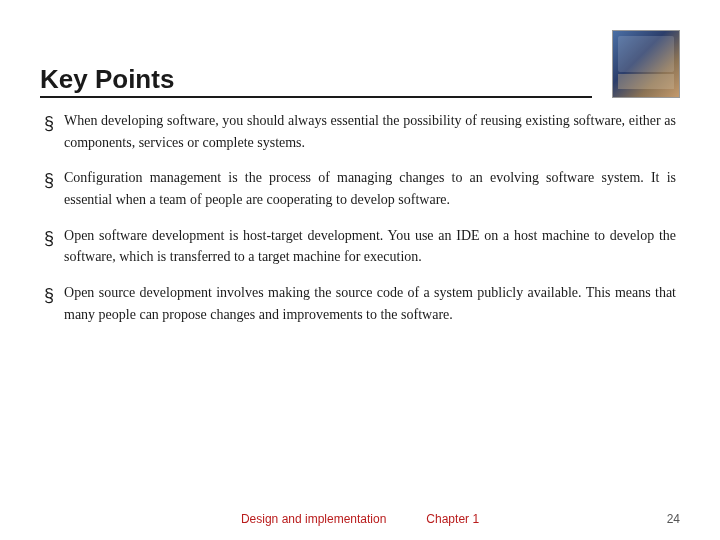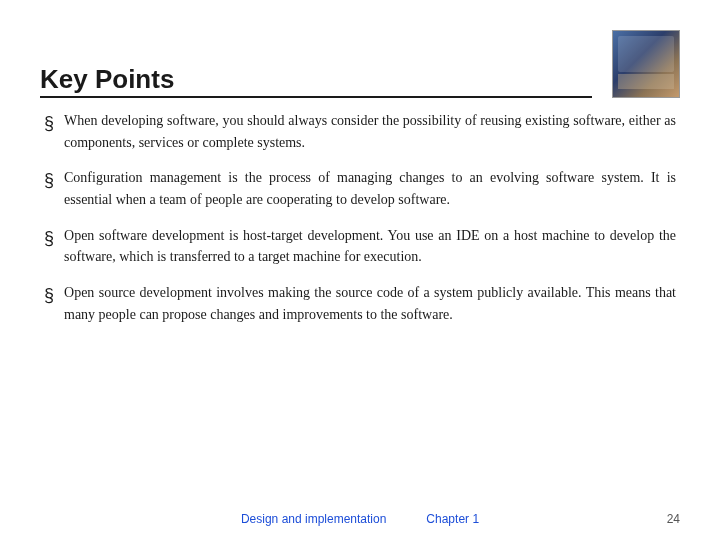--- a/index.html
+++ b/index.html
@@ -112,21 +112,21 @@
     .footer {
       position: absolute;
       bottom: 14px;
       left: 0;
       right: 0;
       display: flex;
       justify-content: center;
       align-items: center;
       gap: 40px;
       font-size: 12px;
-      color: #1d4ed8;
+      color: #b91c1c;
       font-family: Arial, sans-serif;
     }
 
     .footer-page {
       position: absolute;
       right: 40px;
       bottom: 14px;
       font-size: 12px;
       color: #555;
       font-family: Arial, sans-serif;
@@ -142,21 +142,21 @@
       <h1 class="page-title">Key Points</h1>
       <div class="title-underline"></div>
     </div>
     <div class="book-cover"></div>
   </div>
 
   <div class="content-area">
 
     <div class="bullet-item">
       <span class="bullet-symbol">§</span>
-      <span class="bullet-text">When developing software, you should always consider the possibility of reusing existing software, either as components, services or complete systems.</span>
+      <span class="bullet-text">When developing software, you should always essential the possibility of reusing existing software, either as components, services or complete systems.</span>
     </div>
 
     <div class="bullet-item">
       <span class="bullet-symbol">§</span>
       <span class="bullet-text">Configuration management is the process of managing changes to an evolving software system. It is essential when a team of people are cooperating to develop software.</span>
     </div>
 
     <div class="bullet-item">
       <span class="bullet-symbol">§</span>
       <span class="bullet-text">Open software development is host-target development. You use an IDE on a host machine to develop the software, which is transferred to a target machine for execution.</span>

